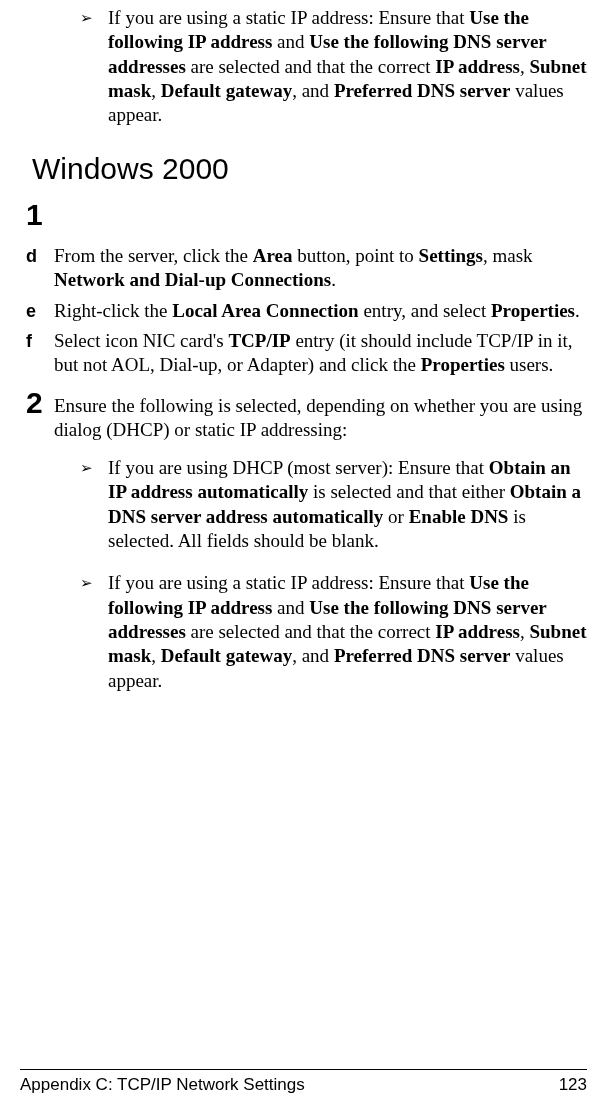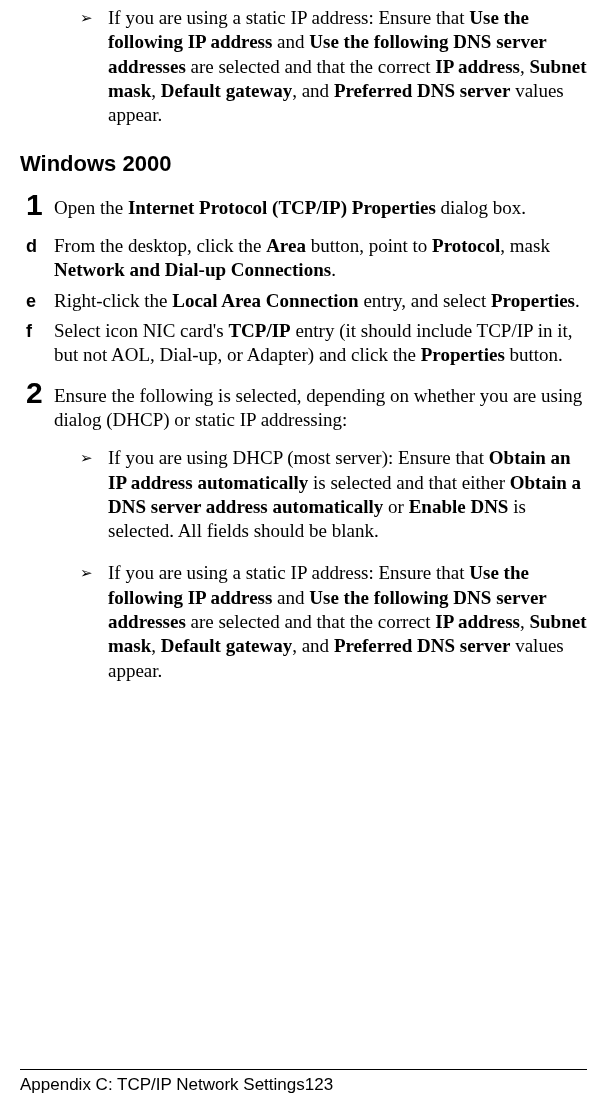--- a/index.html
+++ b/index.html
@@ -32,23 +32,23 @@
     align-items: flex-start;
   }
   .list-sub .marker {
     flex: 0 0 28px;
     font-family: Arial, sans-serif;
     font-size: 15px;
     line-height: 24px;
   }
   .h2 {
     font-family: Arial, Helvetica, sans-serif;
-    font-weight: 700;
-    font-size: 22px;
-    margin: 22px 0 14px 0;
+    font-weight: 400;
+    font-size: 30px;
+    margin: 22px 0 14px 12px;
   }
   .step {
     display: flex;
     align-items: flex-start;
     margin: 0 0 14px 0;
     padding-left: 6px;
   }
   .step .num {
     flex: 0 0 28px;
     font-family: Arial, Helvetica, sans-serif;
@@ -78,20 +78,21 @@
   }
   b { font-weight: bold; }
   .footer {
     position: absolute;
     left: 20px;
     right: 20px;
     bottom: 24px;
     border-top: 1px solid #000;
     padding-top: 4px;
     display: flex;
+    justify-content: space-between;
     font-family: "Trebuchet MS", Arial, sans-serif;
     font-size: 17px;
   }
 </style>
 </head>
 <body>
 
 <div class="page">
   <div class="content">
 
@@ -101,42 +102,39 @@
         <div>
           <span>If you are using a static IP address: Ensure that </span><b>Use the following IP address</b><span> and </span><b>Use the following DNS server addresses</b><span> are selected and that the correct </span><b>IP address</b><span>, </span><b>Subnet mask</b><span>, </span><b>Default gateway</b><span>, and </span><b>Preferred DNS server</b><span> values appear.</span>
         </div>
       </div>
     </div>
 
     <div class="h2">Windows 2000</div>
 
     <div class="step">
       <div class="num">1</div>
-      <div class="body">
-        <span>Open the </span><b>Internet Protocol (TCP/IP) Properties</b><span> dialog box.</span>
-      </div>
     </div>
 
     <div class="alpha">
       <div class="arow">
         <div class="letter">d</div>
         <div>
-          <span>From the desktop, click the </span><b>Area</b><span> button, point to </span><b>Protocol</b><span>, mask </span><b>Network and Dial-up Connections</b><span>.</span>
+          <span>From the server, click the </span><b>Area</b><span> button, point to </span><b>Settings</b><span>, mask </span><b>Network and Dial-up Connections</b><span>.</span>
         </div>
       </div>
       <div class="arow">
         <div class="letter">e</div>
         <div>
           <span>Right-click the </span><b>Local Area Connection</b><span> entry, and select </span><b>Properties</b><span>.</span>
         </div>
       </div>
       <div class="arow">
         <div class="letter">f</div>
         <div>
-          <span>Select icon NIC card's </span><b>TCP/IP</b><span> entry (it should include TCP/IP in it, but not AOL, Dial-up, or Adapter) and click the </span><b>Properties</b><span> button.</span>
+          <span>Select icon NIC card's </span><b>TCP/IP</b><span> entry (it should include TCP/IP in it, but not AOL, Dial-up, or Adapter) and click the </span><b>Properties</b><span> users.</span>
         </div>
       </div>
     </div>
 
     <div class="step" style="margin-top:12px;">
       <div class="num">2</div>
       <div class="body">Ensure the following is selected, depending on whether you are using dialog (DHCP) or static IP addressing:</div>
     </div>
 
     <div class="list-sub">

